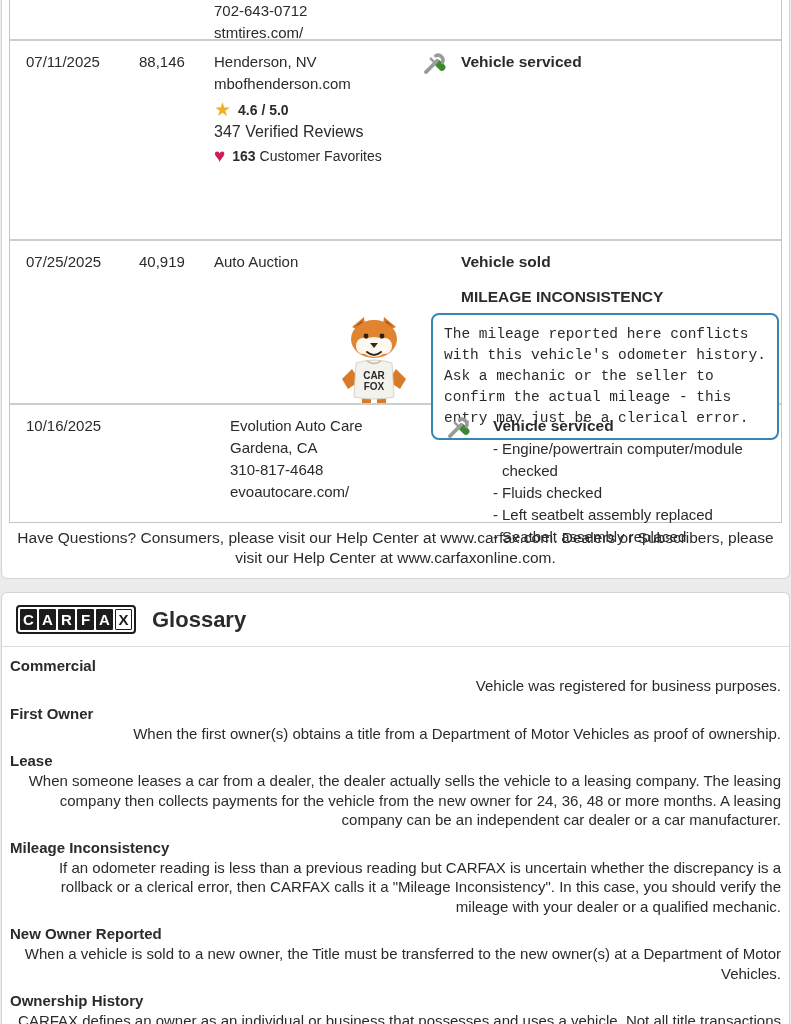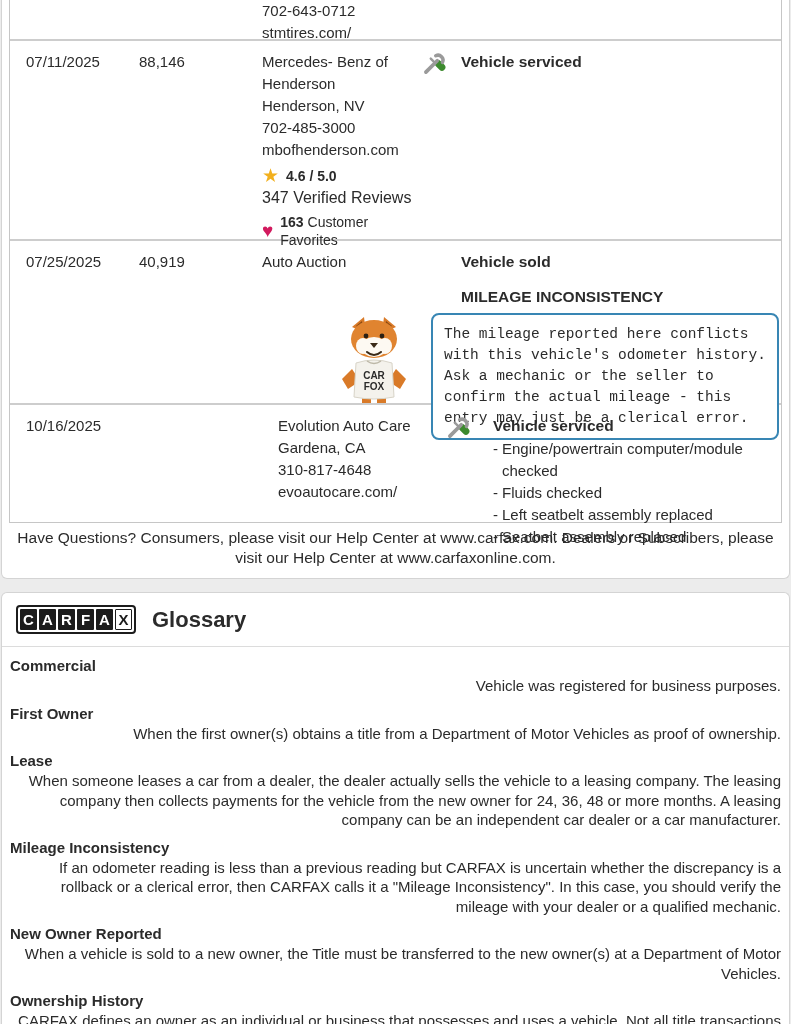--- a/index.html
+++ b/index.html
@@ -35,21 +35,21 @@
     box-sizing:border-box;
     font-size:15px;
   }
   .hrow:last-child{border-bottom:none;gap:8px;}
   .hrow .cell{padding-top:10px;line-height:22px;}
   .row-partial{height:41px;border-bottom:2px solid #cdcdcd;}
   .row-partial .cell{padding-top:0;line-height:22px;}
   .row-r1{height:200px;}
   .row-r2{height:164px;}
   .row-r3{height:117px;}
-  .src{max-width:196px;margin-left:48px;}
+  .src{max-width:196px;}
   .comment-title{font-weight:bold;font-size:15.5px;}
   .icon-cell{padding-top:12px;}
 
   
   .rating-line{display:flex;align-items:center;gap:7px;margin-top:6px;font-size:14px;line-height:18px;}
   .star{color:#f2b01e;font-size:19px;line-height:18px;}
   .heart{color:#d21a5e;font-size:19px;line-height:18px;}
   .score{font-weight:bold;}
   .reviews{font-size:16px;line-height:18px;margin-top:4px;}
   .fav-count{font-weight:bold;}
@@ -121,23 +121,21 @@
         <div>stmtires.com/</div>
       </div>
       <div class="cell"></div>
       <div class="cell"></div>
     </div>
 
     <div class="hrow row-r1">
       <div class="cell">07/11/2025</div>
       <div class="cell">88,146</div>
       <div class="cell src">
-        <div>Mercedes- Benz of Henderson</div>
         <div>Henderson, NV</div>
-        <div>702-485-3000</div>
         <div>mbofhenderson.com</div>
         <div class="rating-line">
           <span class="star">★</span>
           <span class="score">4.6 / 5.0</span>
         </div>
         <div class="reviews">347 Verified Reviews</div>
         <div class="rating-line">
           <span class="heart">♥</span>
           <span><span class="fav-count">163</span> <span>Customer Favorites</span></span>
         </div>

